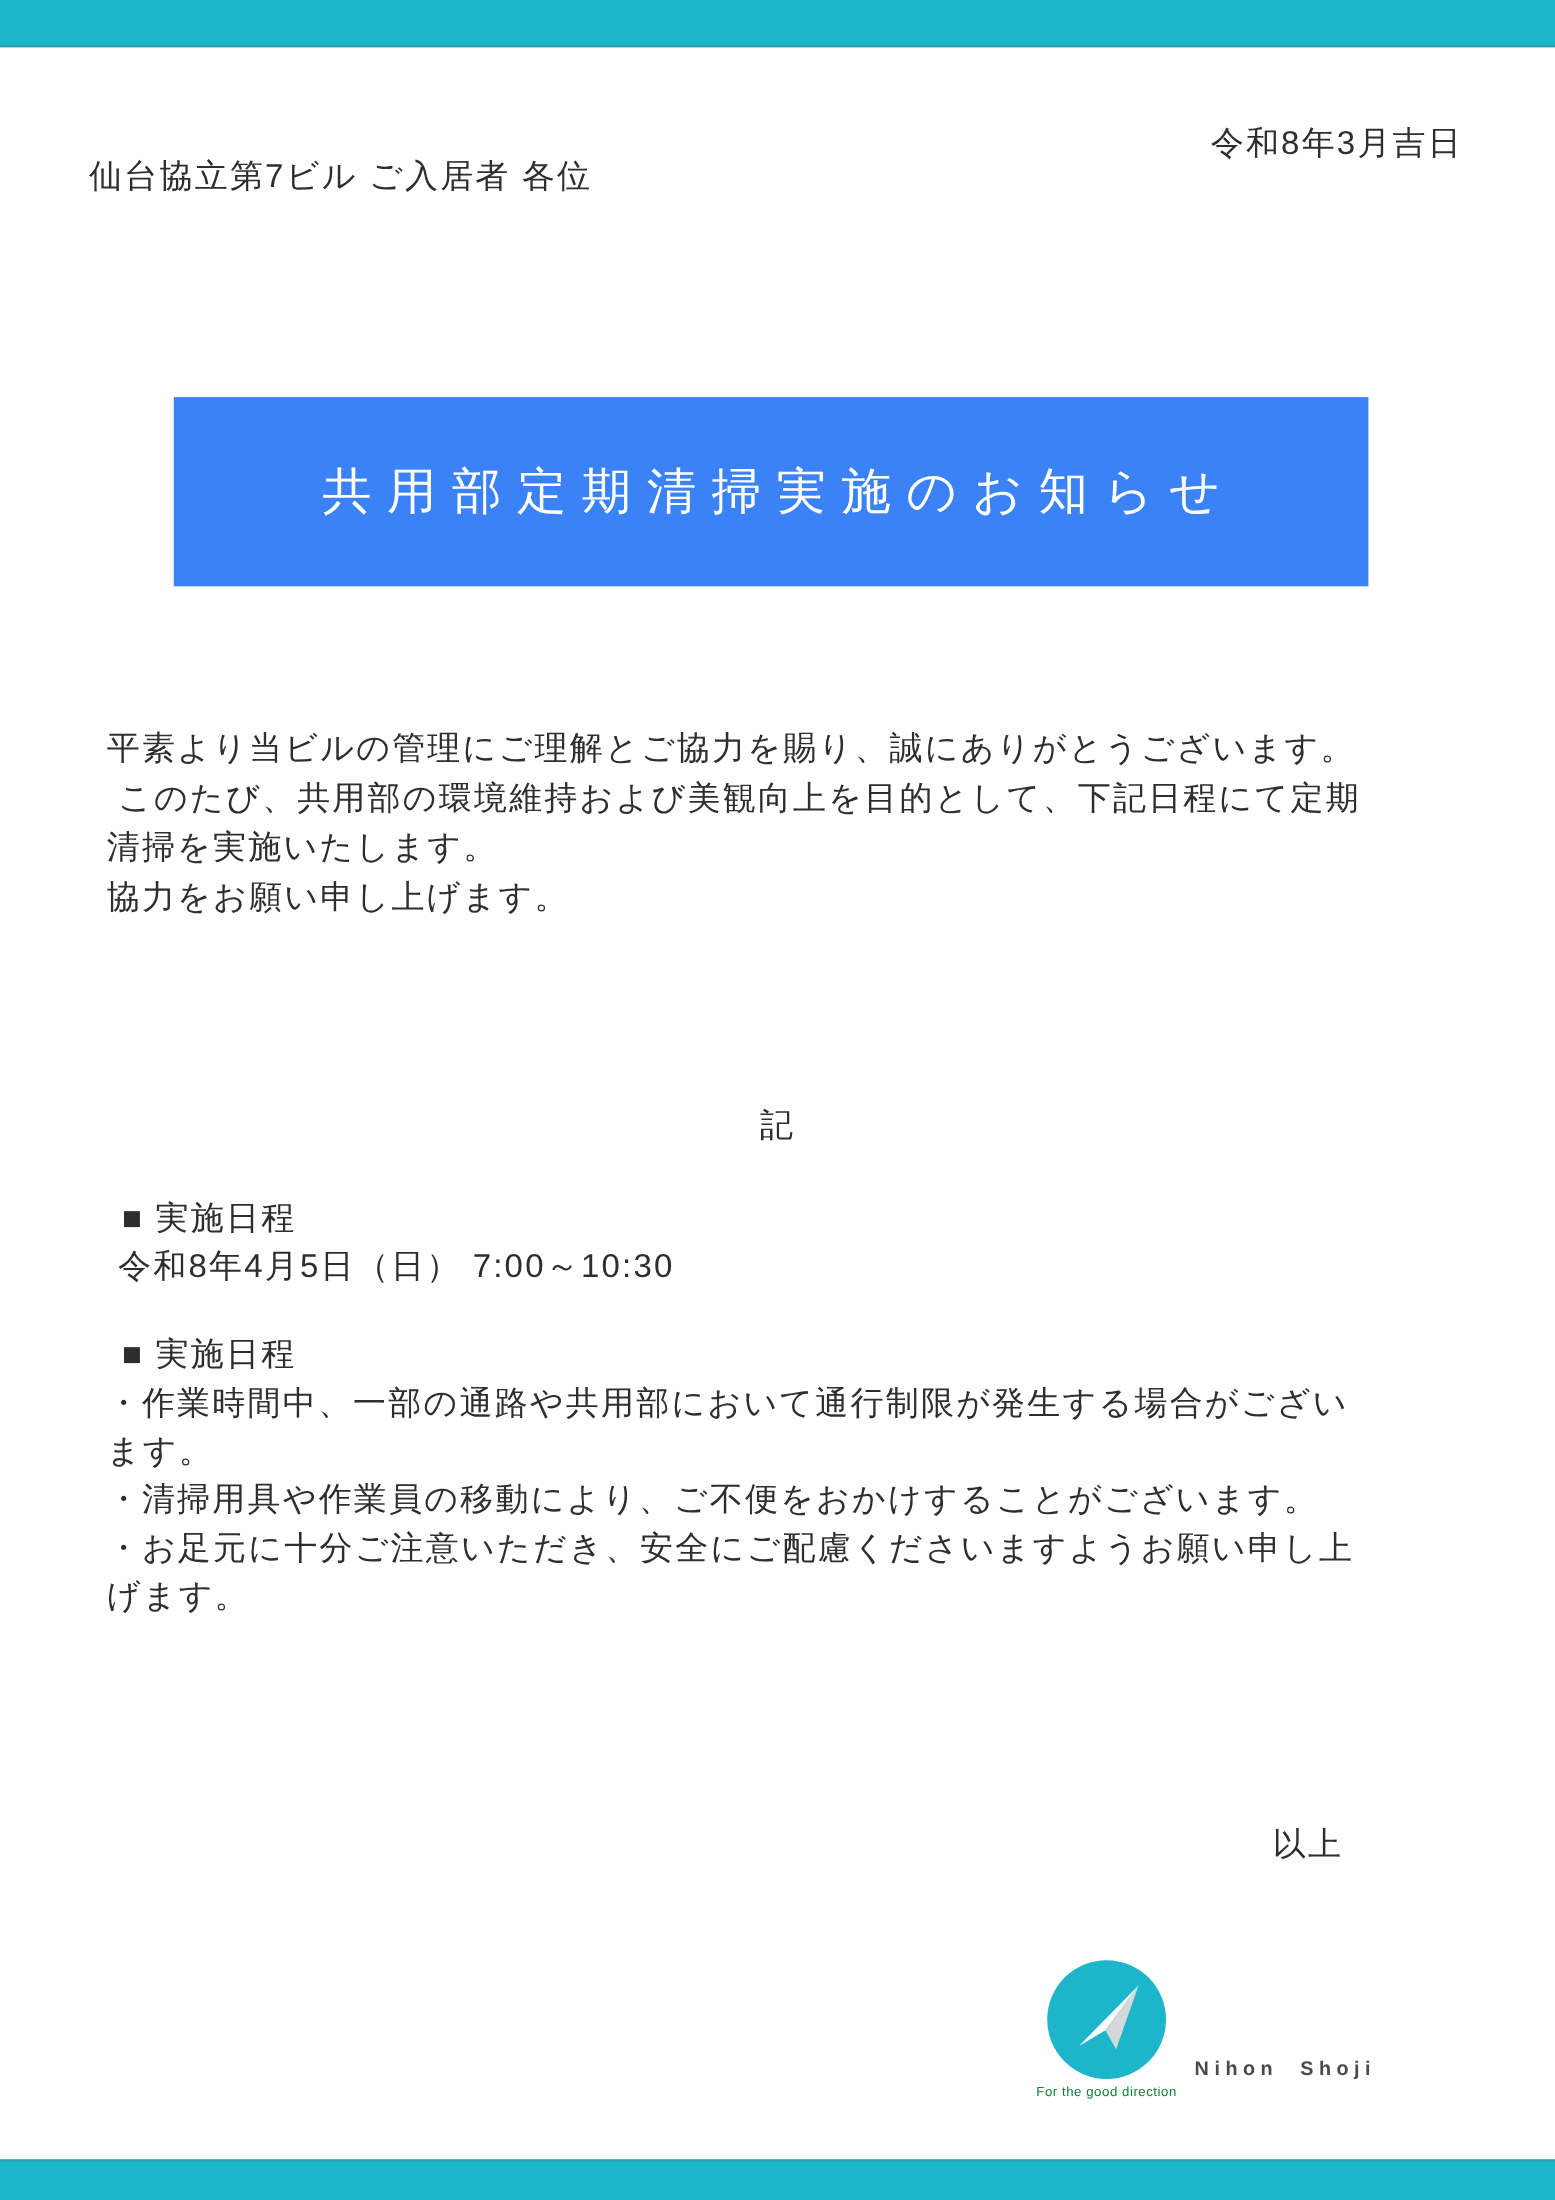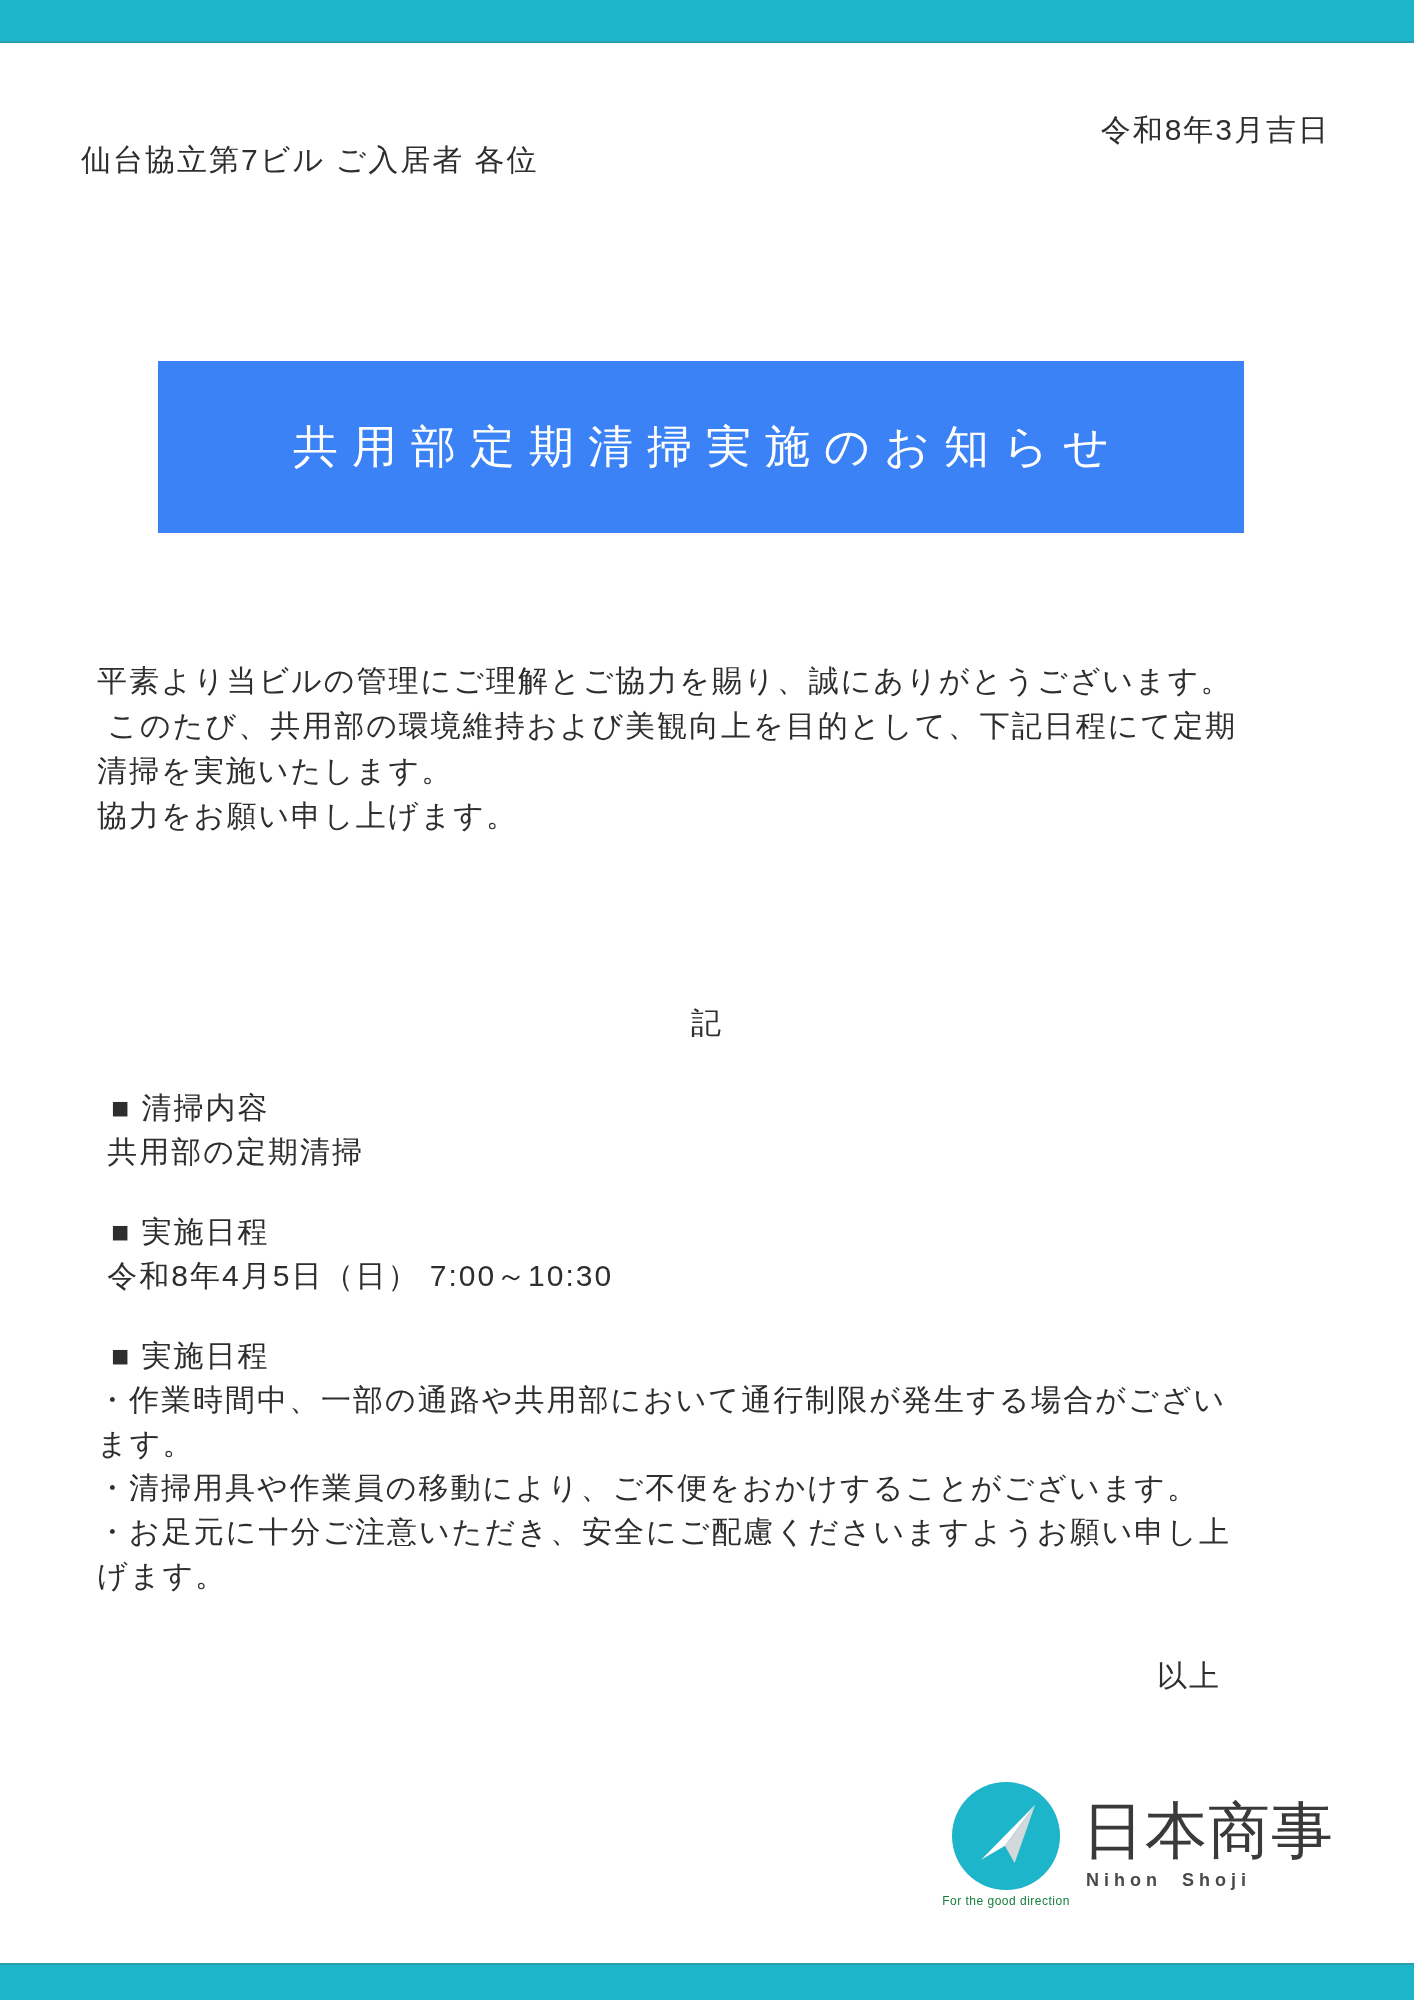--- a/index.html
+++ b/index.html
@@ -109,24 +109,20 @@
     <div class="line">平素より当ビルの管理にご理解とご協力を賜り、誠にありがとうございます。</div>
     <div class="line"> このたび、共用部の環境維持および美観向上を目的として、下記日程にて定期</div>
     <div class="line">清掃を実施いたします。</div>
     <div class="line">協力をお願い申し上げます。</div>
   </div>
 
   <div class="record-marker">記</div>
 
   <div class="sections">
 
-    <div class="section">
-      <div class="sec-heading">■ 清掃内容</div>
-      <div class="sec-line"> 共用部の定期清掃</div>
-    </div>
 
     <div class="section">
       <div class="sec-heading">■ 実施日程</div>
       <div class="sec-line"> 令和8年4月5日（日） 7:00～10:30</div>
     </div>
 
     <div class="section">
       <div class="sec-heading">■ 実施日程</div>
       <div class="sec-line">・作業時間中、一部の通路や共用部において通行制限が発生する場合がござい</div>
       <div class="sec-line">ます。</div>
@@ -143,19 +139,18 @@
     <span>
       <svg viewBox="0 0 100 100" xmlns="http://www.w3.org/2000/svg">
         <polygon points="27,72 77,21 49,59" fill="#ffffff"></polygon>
         <polygon points="49,59 77,21 58,75" fill="#d3d9db"></polygon>
       </svg>
     </span>
   </div>
 
   <div class="logo-tagline">For the good direction</div>
 
-  <div class="logo-ja">日本商事</div>
 
   <div class="logo-en">Nihon Shoji</div>
 
   <div class="bottombar"></div>
 
 </div>
 
 </body></html>

